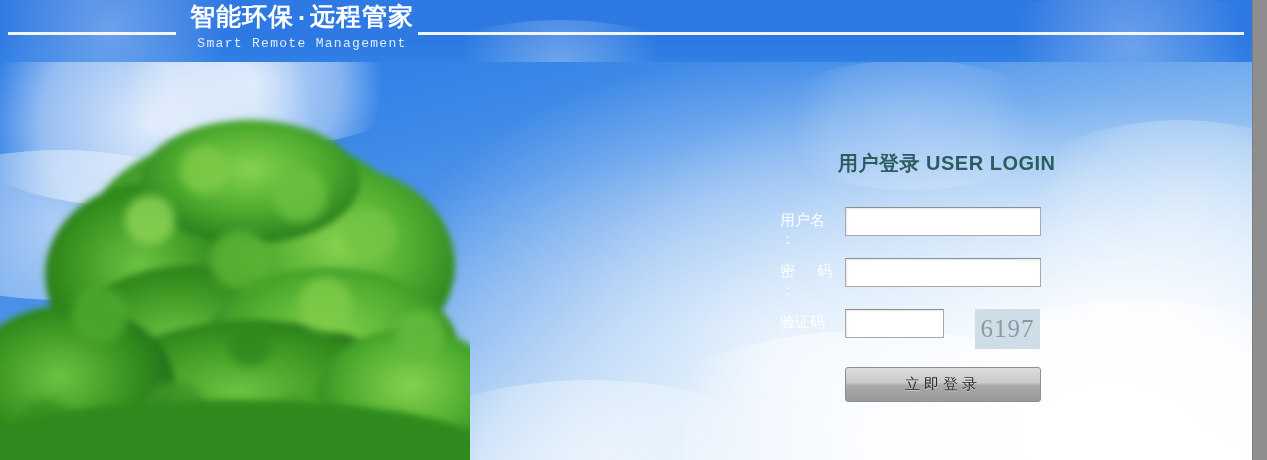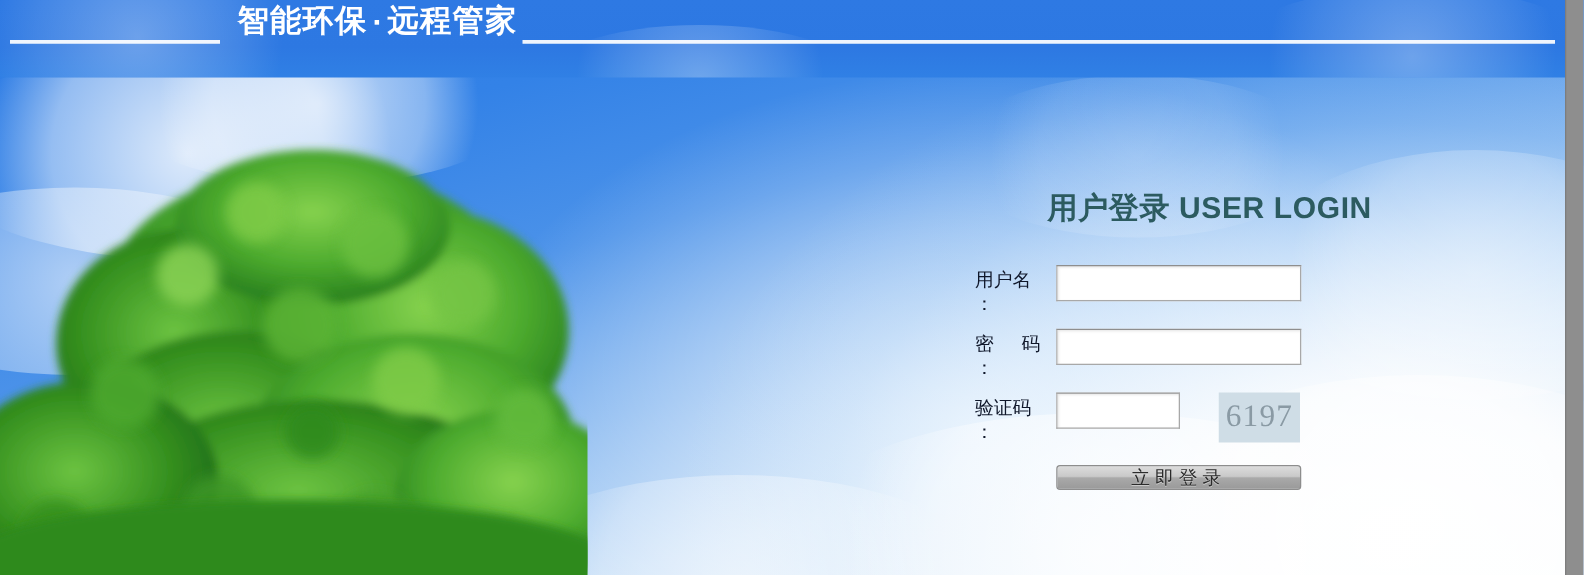--- a/index.html
+++ b/index.html
@@ -134,38 +134,38 @@
   }
   .eq-icon { display: block; width: 43px; height: 23px; }
   .eq-bar {
     width: 43px;
     height: 9px;
     background: #2c5b60;
     border-radius: 1px;
   }
   .eq-bar + .eq-bar { margin-top: 5px; }
   .login-title-text {
-    font-size: 24px;
+    font-size: 20px;
     color: #2c5b60;
     font-weight: 600;
     letter-spacing: .5px;
     white-space: nowrap;
   }
 
   .form-row {
     display: flex;
     align-items: flex-start;
     margin-bottom: 10px;
   }
   .field-label {
     width: 65px;
     flex: 0 0 65px;
     font-size: 15px;
     line-height: 19px;
-    color: #0f172a;
+    color: #ffffff;
     padding-top: 3px;
     text-align: left;
   }
   .field-label .sp { letter-spacing: 9px; }
   .field-label .colon { display: block; }
 
   .text-input {
     height: 29px;
     border: 1px solid #a8a8a8;
     border-top-color: #8e8e8e;
@@ -191,21 +191,21 @@
     font-family: "Liberation Serif", serif;
     font-size: 25px;
     color: #8a9aa4;
     letter-spacing: 1px;
     user-select: none;
   }
 
   .btn-row { margin-top: 17px; padding-left: 65px; }
   .login-button {
     width: 196px;
-    height: 20px;
+    height: 35px;
     border: 1px solid #8d8d8d;
     border-radius: 3px;
     background: linear-gradient(180deg, #dcdcdc 0%, #c9c9c9 45%, #a9a9a9 52%, #9a9a9a 100%);
     color: #2b2b2b;
     font-size: 15px;
     letter-spacing: 4px;
     cursor: pointer;
     font-family: "Liberation Sans", sans-serif;
     text-shadow: 0 1px 0 rgba(255,255,255,.45);
   }
@@ -303,20 +303,21 @@
   <div class="header-band">
     <div class="hcloud hc1"></div>
     <div class="hcloud hc2"></div>
     <div class="hcloud hc3"></div>
 
     <div class="rule rule-left"></div>
     <div class="rule rule-right"></div>
 
     <div class="brand">
       <span class="brand-cn">智能环保·远程管家</span>
+      <span class="brand-en">Smart Remote Management</span>
     </div>
   </div>
 
   <div class="login-panel">
 
     <div class="login-title">
       <span class="eq-icon">
         <span class="eq-bar"></span>
         <span class="eq-bar"></span>
       </span>

